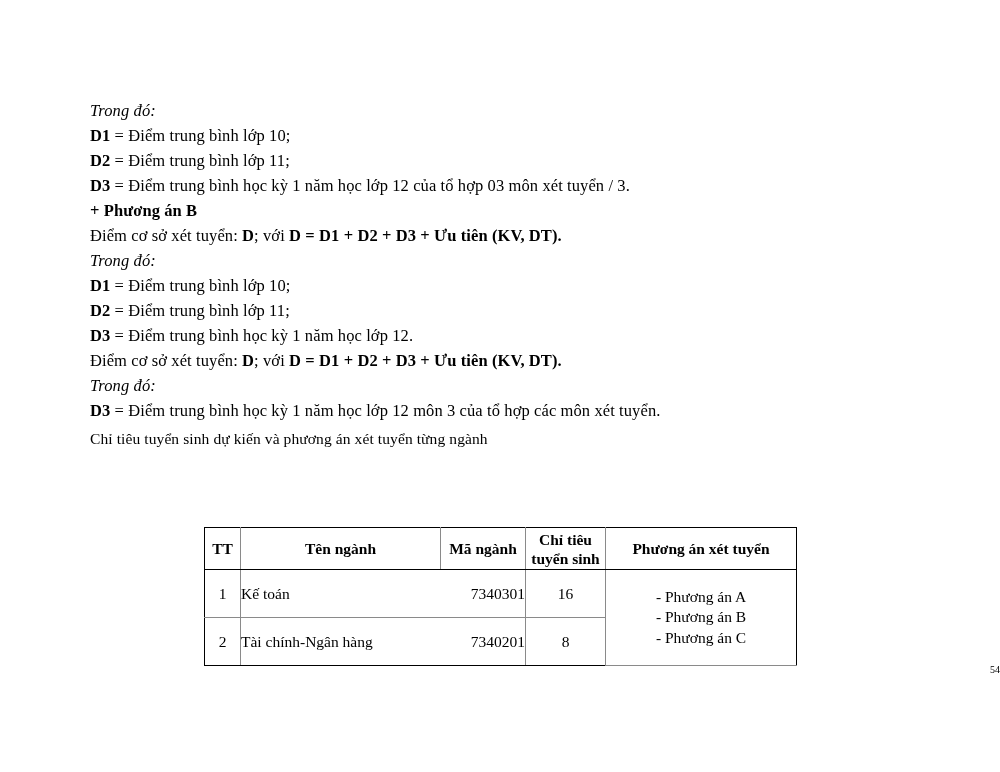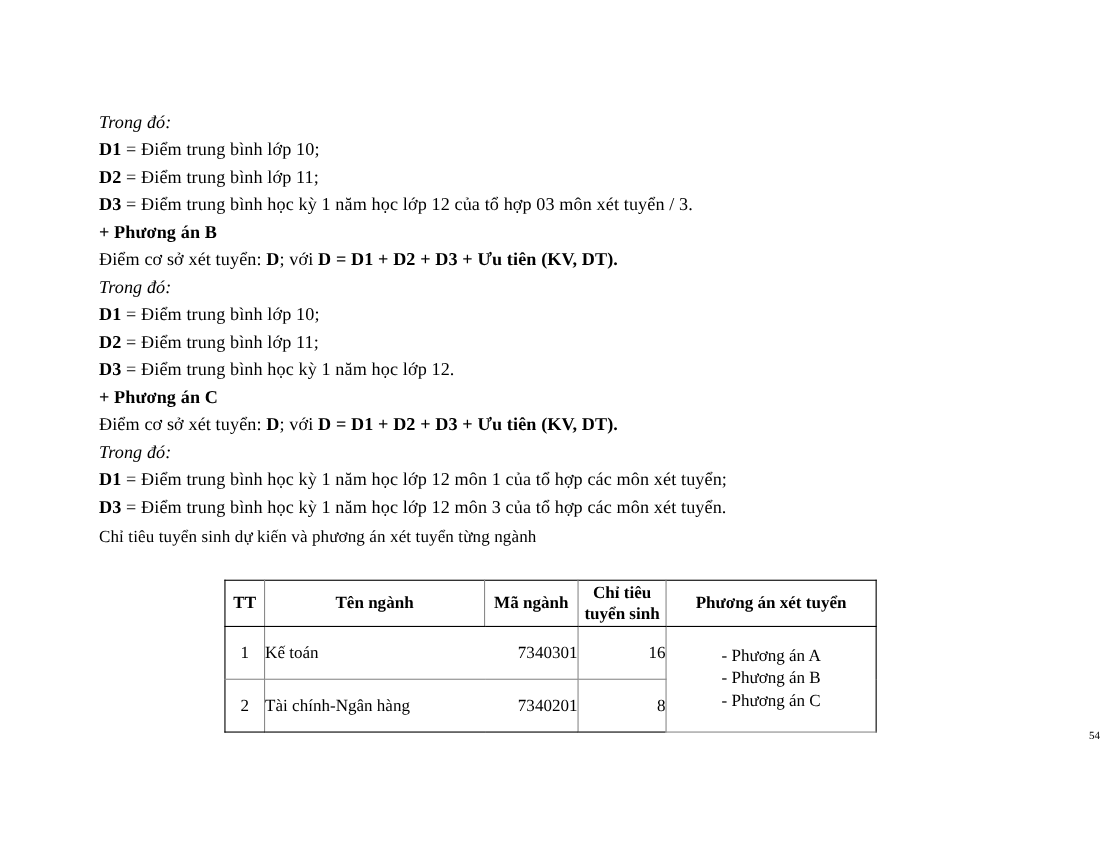--- a/index.html
+++ b/index.html
@@ -109,21 +109,21 @@
   }
   .namecode-row {
     display: flex;
     align-items: flex-start;
     justify-content: space-between;
     width: 100%;
   }
   .nc-name { text-align: left; }
   .nc-code { text-align: right; }
 
-  td.c-quota { text-align: right; }
+  td.c-quota { text-align: center; }
 
   td.c-plan {
     vertical-align: middle;
     padding-left: 9px;
     text-align: center;
   }
   .plan-line {
     line-height: 20.5px;
     font-size: 15.5px;
     white-space: nowrap;
@@ -159,27 +159,25 @@
     <div class="line"><span>Điểm cơ sở xét tuyển: </span><span class="b">D</span><span>; với </span><span class="b">D = D1 + D2 + D3 + Ưu tiên (KV, DT).</span></div>
 
     <div class="line italic">Trong đó:</div>
 
     <div class="line"><span class="b">D1</span><span> = Điểm trung bình lớp 10;</span></div>
 
     <div class="line"><span class="b">D2</span><span> = Điểm trung bình lớp 11;</span></div>
 
     <div class="line"><span class="b">D3</span><span> = Điểm trung bình học kỳ 1 năm học lớp 12.</span></div>
 
-    <div class="line bold">+ Phương án C</div>
 
     <div class="line"><span>Điểm cơ sở xét tuyển: </span><span class="b">D</span><span>; với </span><span class="b">D = D1 + D2 + D3 + Ưu tiên (KV, DT).</span></div>
 
     <div class="line italic">Trong đó:</div>
 
-    <div class="line"><span class="b">D1</span><span> = Điểm trung bình học kỳ 1 năm học lớp 12 môn 1 của tổ hợp các môn xét tuyển;</span></div>
 
 
     <div class="line"><span class="b">D3</span><span> = Điểm trung bình học kỳ 1 năm học lớp 12 môn 3 của tổ hợp các môn xét tuyển.</span></div>
 
     <div class="line caption">Chỉ tiêu tuyển sinh dự kiến và phương án xét tuyển từng ngành</div>
 
   </div>
 
   <div id="table-wrap">
     <table class="sched">

